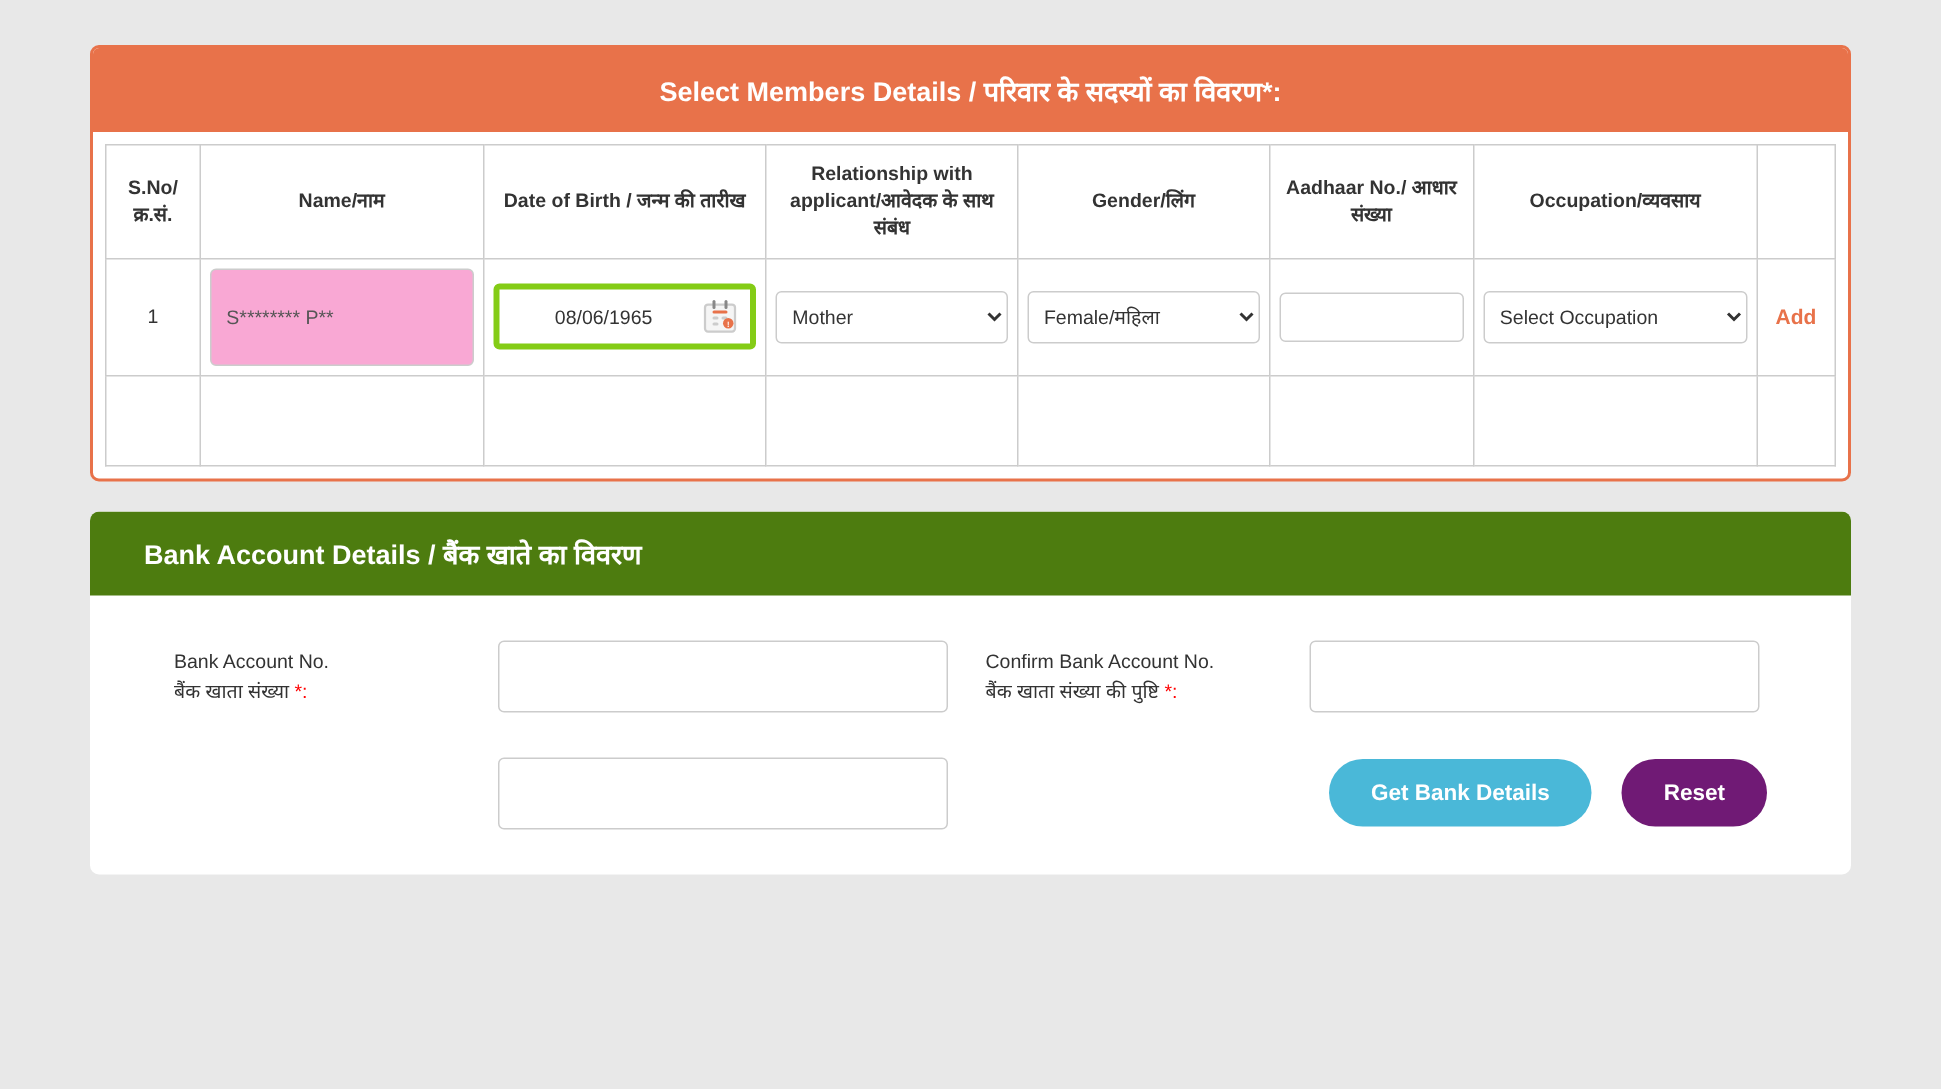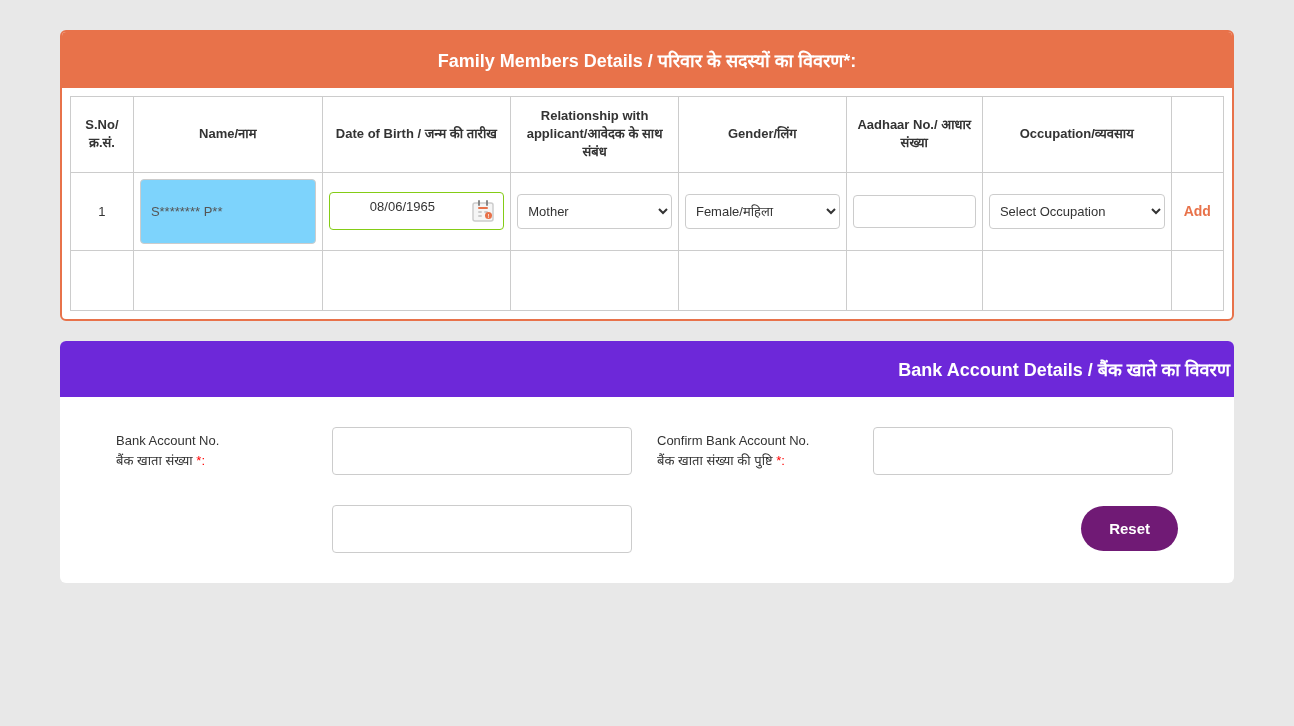--- a/index.html
+++ b/index.html
@@ -80,29 +80,29 @@
       vertical-align: middle;
     }
 
     .name-input {
       width: 100%;
       border: 1px solid #ccc;
       border-radius: 4px;
       padding: 24px 10px;
       font-size: 13px;
       color: #555;
-      background: #7dd3fc;
+      background: #f9a8d4;
       text-align: left;
     }
 
     .date-cell {
       display: flex;
-      align-items: flex-start;
+      align-items: center;
       gap: 4px;
-      border: 1px solid #84cc16;
+      border: 4px solid #84cc16;
       border-radius: 4px;
       padding: 6px 8px;
       background: #fff;
     }
 
     .date-text {
       font-size: 13px;
       color: #333;
       flex: 1;
       text-align: center;
@@ -150,23 +150,23 @@
 
     
     .bank-section {
       border-radius: 6px;
       overflow: hidden;
       background: #fff;
       border: none;
     }
 
     .bank-header {
-      background: #6d28d9;
-      padding: 16px 4px;
-      text-align: right;
+      background: #4d7c0f;
+      padding: 16px 36px;
+      text-align: left;
     }
 
     .bank-header-text {
       color: #fff;
       font-size: 18px;
       font-weight: bold;
     }
 
     .bank-content {
       padding: 30px 56px;
@@ -248,21 +248,21 @@
       color: #333;
     }
   </style>
 </head>
 <body>
 
 <div class="main-container">
 
   <div class="section-box">
     <div class="section-header">
-      <span class="section-header-text">Family Members Details / परिवार के सदस्यों का विवरण</span><span class="section-header-required">*:</span>
+      <span class="section-header-text">Select Members Details / परिवार के सदस्यों का विवरण</span><span class="section-header-required">*:</span>
     </div>
     <div class="table-wrapper">
       <table>
         <thead>
           <tr>
             <th class="sno-col">S.No/<br>क्र.सं.</th>
             <th class="name-col">Name/नाम</th>
             <th class="dob-col">Date of Birth / जन्म की तारीख</th>
             <th class="rel-col">Relationship with applicant/आवेदक के साथ संबंध</th>
             <th class="gender-col">Gender/लिंग</th>
@@ -371,20 +371,21 @@
       </div>
 
       <div class="bank-row">
         <div class="bank-field-group">
           <div class="bank-label">
           </div>
           <input class="bank-input-wide" type="text" value="" style="">
         </div>
 
         <div style="display:flex; gap: 20px; align-items: center; margin-left: 40px;">
+          <button class="action-btn get-bank-btn">Get Bank Details</button>
           <button class="action-btn reset-btn">Reset</button>
         </div>
       </div>
 
     </div>
   </div>
 
 </div>
 
 </body></html>

